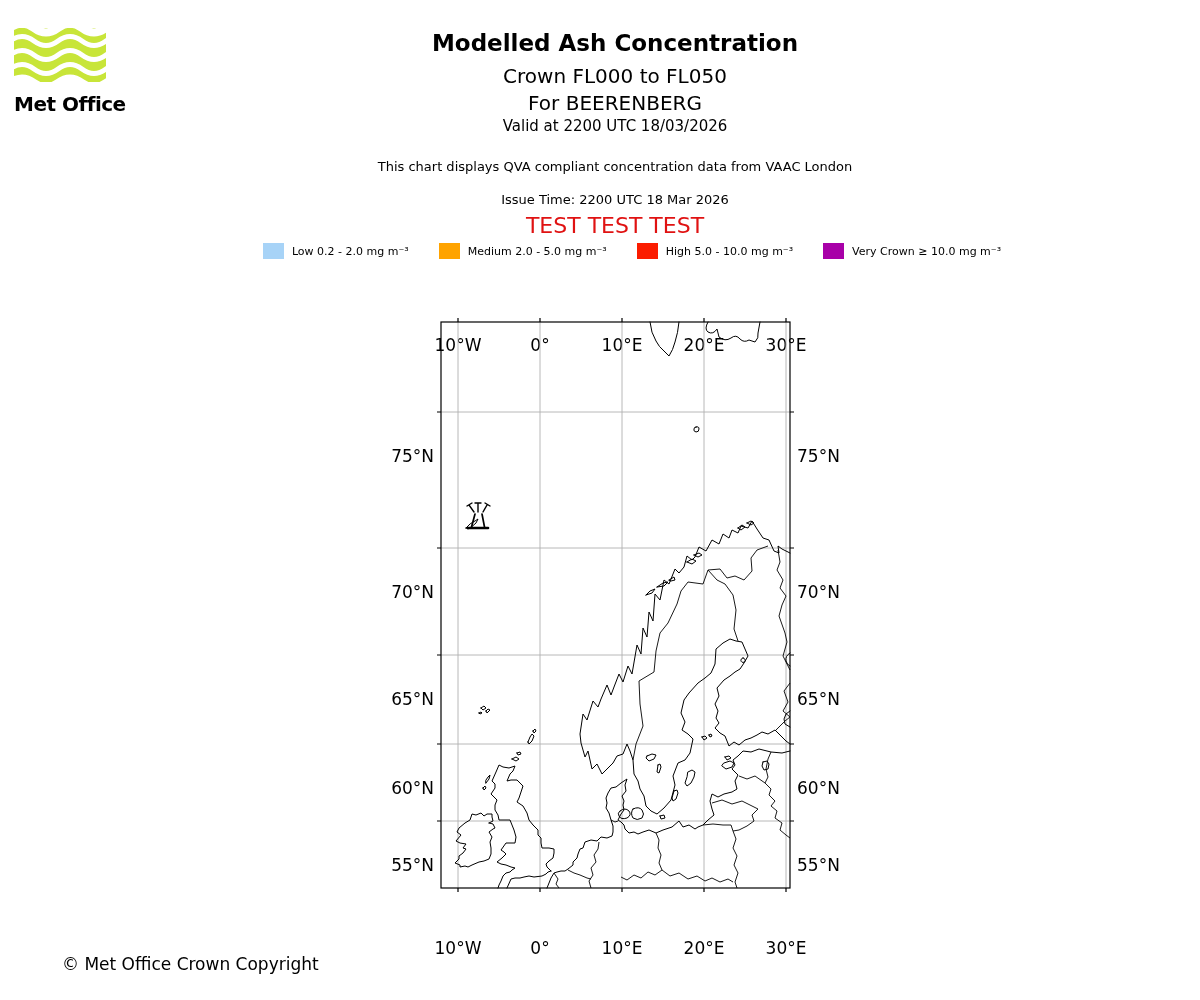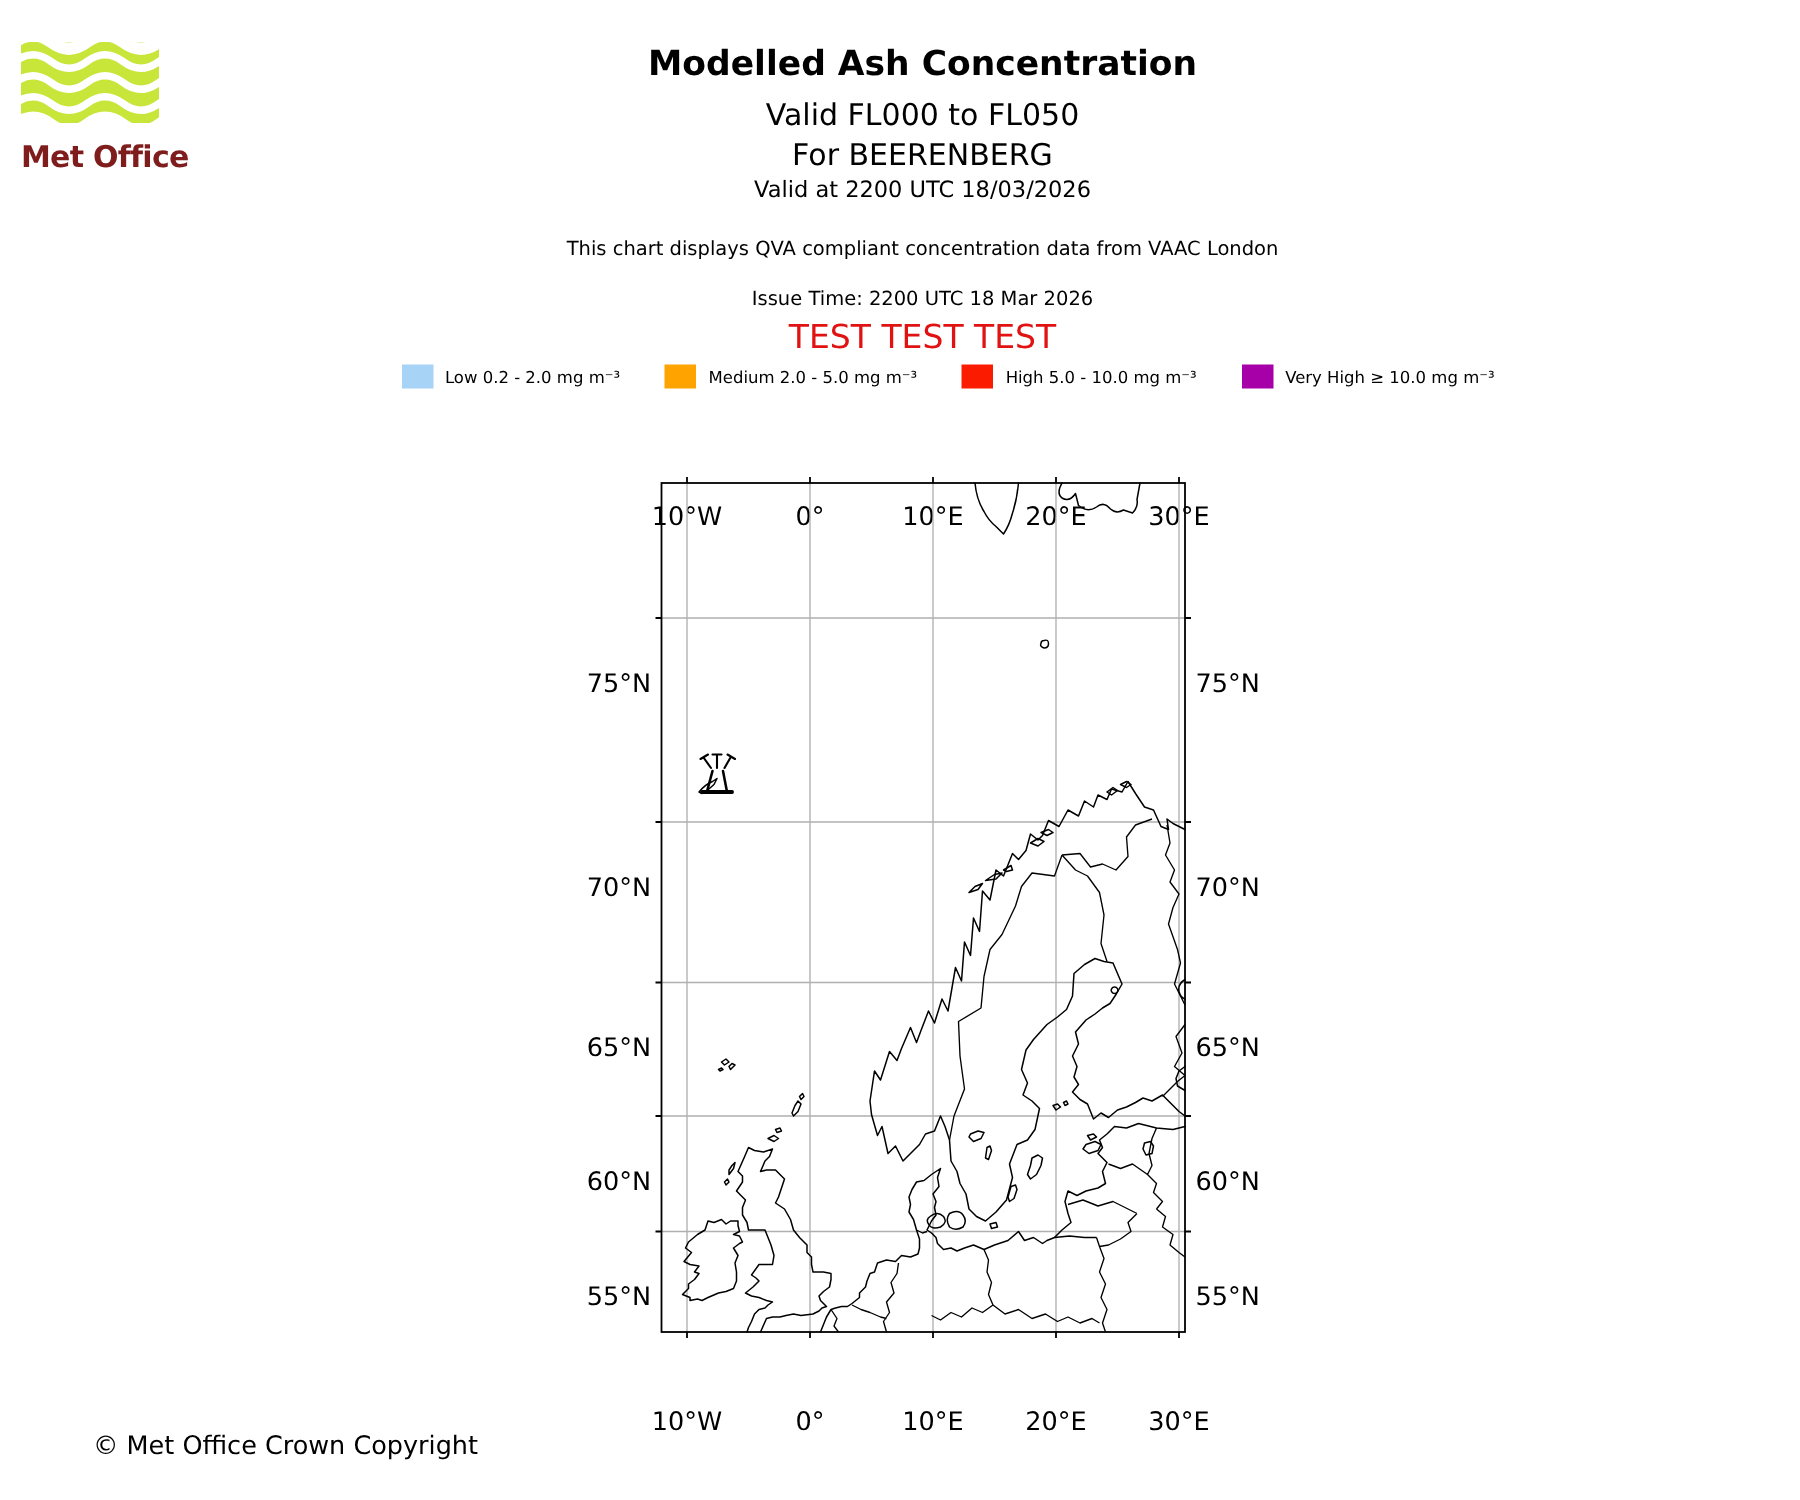--- a/index.html
+++ b/index.html
@@ -18,39 +18,39 @@
           align-items:center;gap:30px;padding-left:32px;}
   .leg-item{display:flex;align-items:center;gap:8px;}
   .swatch{width:21px;height:16px;display:inline-block;}
   .leg-label{font-size:11px;}
   .lbl{position:absolute;font-size:17px;line-height:22px;margin-top:44px;}
   .xlbl{width:90px;text-align:center;}
   .ylbl-l{width:78px;text-align:right;}
   .ylbl-r{width:78px;text-align:left;}
   #copyright{left:62px;top:954px;font-size:17px;}
   #logo{left:14px;top:26px;}
-  #logo-text{left:14px;top:92px;font-size:20px;font-weight:bold;color:#7f1d1d;letter-spacing:-0.5px;}
+  #logo-text{left:14px;top:92px;font-size:20px;font-weight:bold;color:#000000;letter-spacing:-0.5px;}
 </style>
 </head>
 <body>
 
 <svg id="logo" class="abs" width="92" height="58" viewBox="0 0 92 58">
   <rect x="0" y="2" width="92" height="54" fill="#C8E539"></rect>
   <g stroke="#ffffff" fill="none">
     <path stroke-width="8" d="M-4,2 q12,-9 24,0 q12,9 24,0 q12,-9 24,0 q12,9 24,0 q12,-9 24,0"></path>
     <path stroke-width="8" d="M-4,57 q12,-9 24,0 q12,9 24,0 q12,-9 24,0 q12,9 24,0 q12,-9 24,0"></path>
     <path stroke-width="5" d="M-4,15 q12,-9 24,0 q12,9 24,0 q12,-9 24,0 q12,9 24,0 q12,-9 24,0"></path>
     <path stroke-width="5" d="M-4,29 q12,-9 24,0 q12,9 24,0 q12,-9 24,0 q12,9 24,0 q12,-9 24,0"></path>
     <path stroke-width="5" d="M-4,43 q12,-9 24,0 q12,9 24,0 q12,-9 24,0 q12,9 24,0 q12,-9 24,0"></path>
   </g>
 </svg>
 <div id="logo-text" class="abs">Met Office</div>
 
 <div id="title" class="abs ctr">Modelled Ash Concentration</div>
-<div id="sub1" class="abs ctr">Valid FL000 to FL050</div>
+<div id="sub1" class="abs ctr">Crown FL000 to FL050</div>
 <div id="sub2" class="abs ctr">For BEERENBERG</div>
 <div id="sub3" class="abs ctr">Valid at 2200 UTC 18/03/2026</div>
 <div id="desc" class="abs ctr">This chart displays QVA compliant concentration data from VAAC London</div>
 <div id="issue" class="abs ctr">Issue Time: 2200 UTC 18 Mar 2026</div>
 <div id="test" class="abs ctr" style="color: rgb(224, 18, 18); text-align: center;">TEST TEST TEST</div>
 
 <div id="legend" class="abs">
   <div class="leg-item">
     <span class="swatch" style="background: rgb(167, 211, 247);"></span>
     <span class="leg-label">Low 0.2 - 2.0 mg m⁻³</span>
@@ -58,21 +58,21 @@
   <div class="leg-item">
     <span class="swatch" style="background: rgb(255, 163, 0);"></span>
     <span class="leg-label">Medium 2.0 - 5.0 mg m⁻³</span>
   </div>
   <div class="leg-item">
     <span class="swatch" style="background: rgb(251, 28, 0);"></span>
     <span class="leg-label">High 5.0 - 10.0 mg m⁻³</span>
   </div>
   <div class="leg-item">
     <span class="swatch" style="background: rgb(168, 0, 168);"></span>
-    <span class="leg-label">Very High ≥ 10.0 mg m⁻³</span>
+    <span class="leg-label">Very Crown ≥ 10.0 mg m⁻³</span>
   </div>
 </div>
 
 <span class="lbl xlbl abs" style="left:413px;top:290px">10°W</span>
 <span class="lbl xlbl abs" style="left:495px;top:290px">0°</span>
 <span class="lbl xlbl abs" style="left:577px;top:290px">10°E</span>
 <span class="lbl xlbl abs" style="left:659px;top:290px">20°E</span>
 <span class="lbl xlbl abs" style="left:741px;top:290px">30°E</span>
 
 <span class="lbl xlbl abs" style="left:413px;top:893px">10°W</span>

